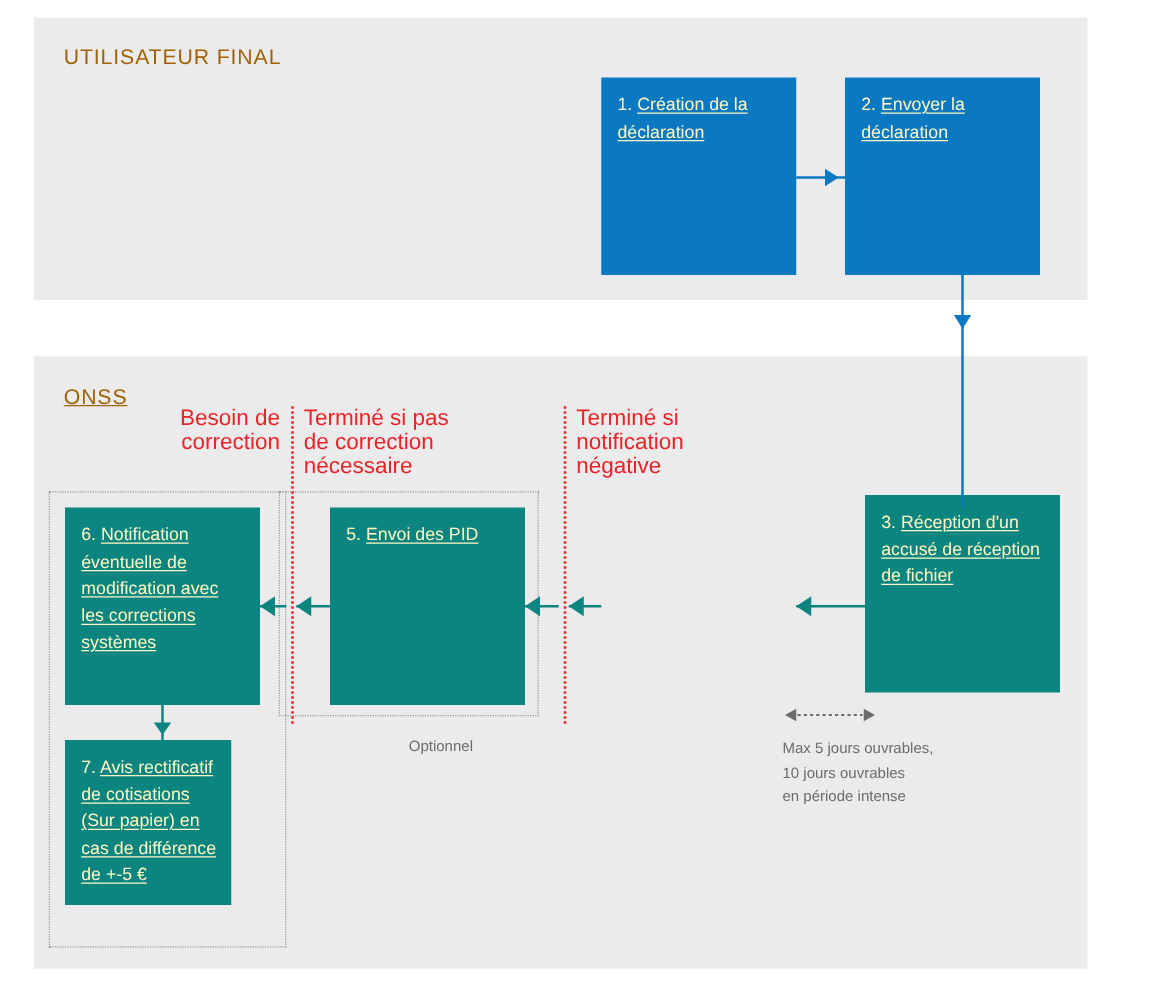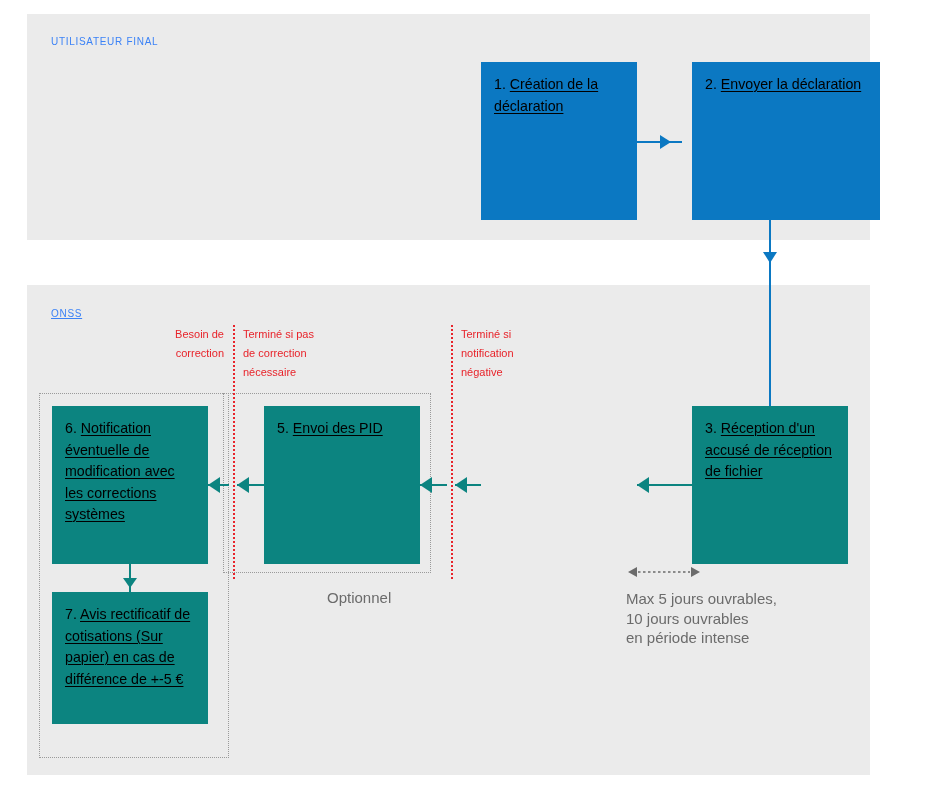--- a/index.html
+++ b/index.html
@@ -24,53 +24,53 @@
   
   .lane {
     position: absolute;
     background: #ebebeb;
   }
   #lane-user   { left: 27px; top: 14px;  width: 843px; height: 226px; }
   #lane-onss   { left: 27px; top: 285px; width: 843px; height: 490px; }
 
   .lane-title {
     position: absolute;
-    font-size: 10px;
+    font-size: 17px;
     letter-spacing: 0.7px;
-    color: #3b82f6;
+    color: #a16207;
     white-space: nowrap;
   }
   #title-user { left: 51px; top: 36px; }
   #title-onss { left: 51px; top: 308px; text-decoration: underline; }
 
   
   .node {
     position: absolute;
     box-sizing: border-box;
     padding: 12px 12px 10px 13px;
-    color: #000000;
+    color: #fef9c3;
     font-size: 14.2px;
     line-height: 21.5px;
   }
   .node .label {
     text-decoration: underline;
     text-underline-offset: 2px;
     text-decoration-thickness: 1px;
   }
   .node .num { text-decoration: none; }
   .blue { background: #0b78c2; }
   .teal { background: #0c8480; }
 
   #node-1 { left: 481px; top: 62px;  width: 156px; height: 158px; }
-  #node-2 { left: 692px; top: 62px;  width: 188px; height: 158px; }
-  #node-3 { left: 692px; top: 406px; width: 156px; height: 158px; }
+  #node-2 { left: 676px; top: 62px;  width: 156px; height: 158px; }
+  #node-3 { left: 692px; top: 396px; width: 156px; height: 158px; }
   #node-4 { left: 481px; top: 406px; width: 156px; height: 158px; }
   #node-5 { left: 264px; top: 406px; width: 156px; height: 158px; }
   #node-6 { left: 52px;  top: 406px; width: 156px; height: 158px; }
-  #node-7 { left: 52px;  top: 592px; width: 156px; height: 132px; }
+  #node-7 { left: 52px;  top: 592px; width: 133px; height: 132px; }
 
   
   .conn { position: absolute; }
   .hline-blue { background: #0b78c2; height: 2px; }
   .vline-blue { background: #0b78c2; width: 2px; }
   .hline-teal { background: #0c8480; height: 2px; }
   .vline-teal { background: #0c8480; width: 2px; }
 
   .arrow-r-blue {
     width: 0; height: 0;
@@ -111,33 +111,33 @@
     position: absolute;
     width: 0;
     border-left: 2px dotted #e8232a;
   }
   #redline-1 { left: 233px; top: 325px; height: 254px; }
   #redline-2 { left: 451px; top: 325px; height: 254px; }
 
   .redlabel {
     position: absolute;
     color: #e8232a;
-    font-size: 11px;
+    font-size: 18px;
     line-height: 19px;
     white-space: pre-line;
   }
   #redlabel-1 { left: 128px; top: 325px; width: 96px; text-align: right; }
   #redlabel-2 { left: 243px; top: 325px; width: 150px; text-align: left; }
   #redlabel-3 { left: 461px; top: 325px; width: 150px; text-align: left; }
 
   
   .note {
     position: absolute;
     color: #6b6b6b;
-    font-size: 15px;
+    font-size: 12px;
     line-height: 19.5px;
     white-space: pre-line;
   }
   #note-optional { left: 327px; top: 588px; }
   #note-delay    { left: 626px; top: 589px; }
 
   
   #timing { position: absolute; left: 628px; top: 566px; width: 72px; height: 12px; }
 </style>
 </head>

